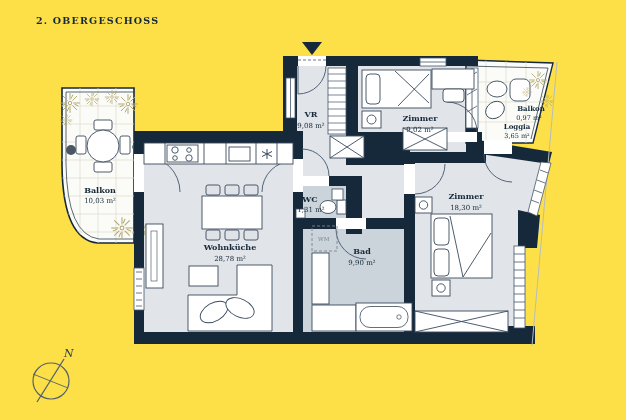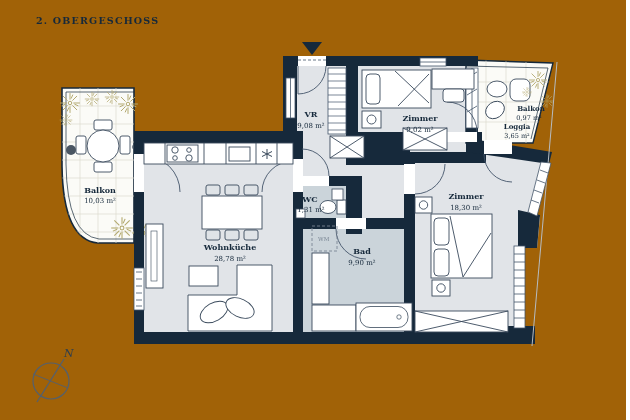--- a/index.html
+++ b/index.html
@@ -1,16 +1,16 @@
 <!DOCTYPE html>
 <html><head>
 <meta charset="utf-8">
 <style>
   html,body{margin:0;padding:0;}
-  .stage{position:relative;width:626px;height:420px;background:#a16207;overflow:hidden;
+  .stage{position:relative;width:626px;height:420px;background:#fde047;overflow:hidden;
          font-family:"DejaVu Serif", "Liberation Serif", serif;}
   .title{position:absolute;left:36px;top:15px;font-size:9.5px;font-weight:bold;
          letter-spacing:1.2px;color:#16293b;}
   svg{position:absolute;left:0;top:0;}
   text{font-family:"DejaVu Serif", "Liberation Serif", serif;fill:#16293b;}
   .rname{font-size:8px;font-weight:bold;}
   .rarea{font-size:7px;}
   .rname-sm{font-size:7px;font-weight:bold;}
   .rarea-sm{font-size:6.5px;}
   .wm{font-size:5.5px;fill:#7a8694;}

